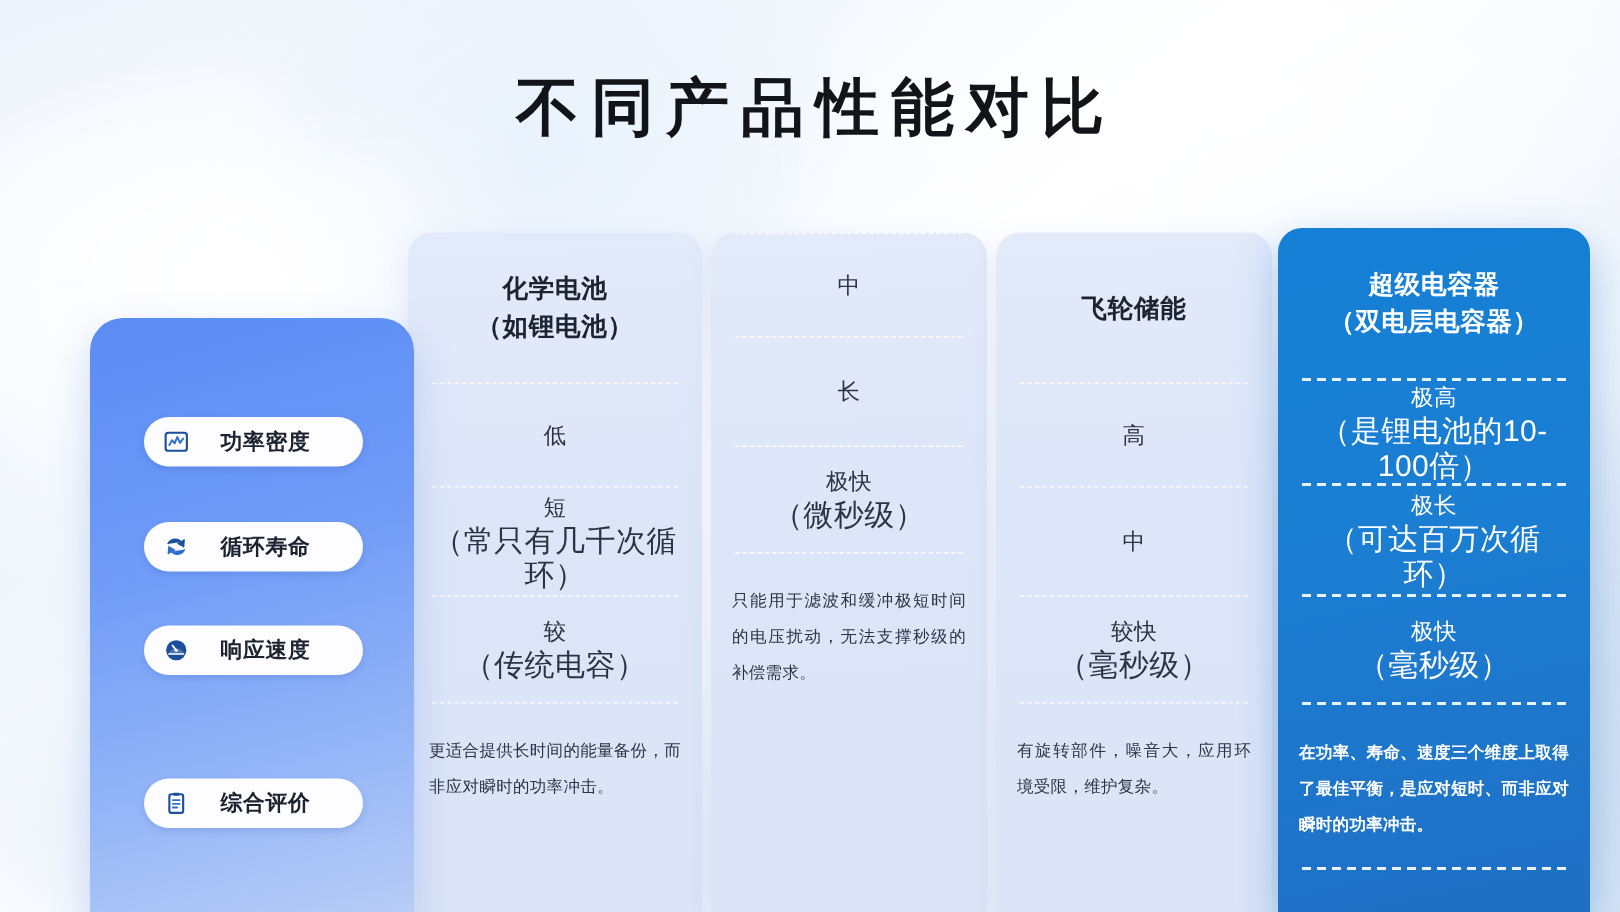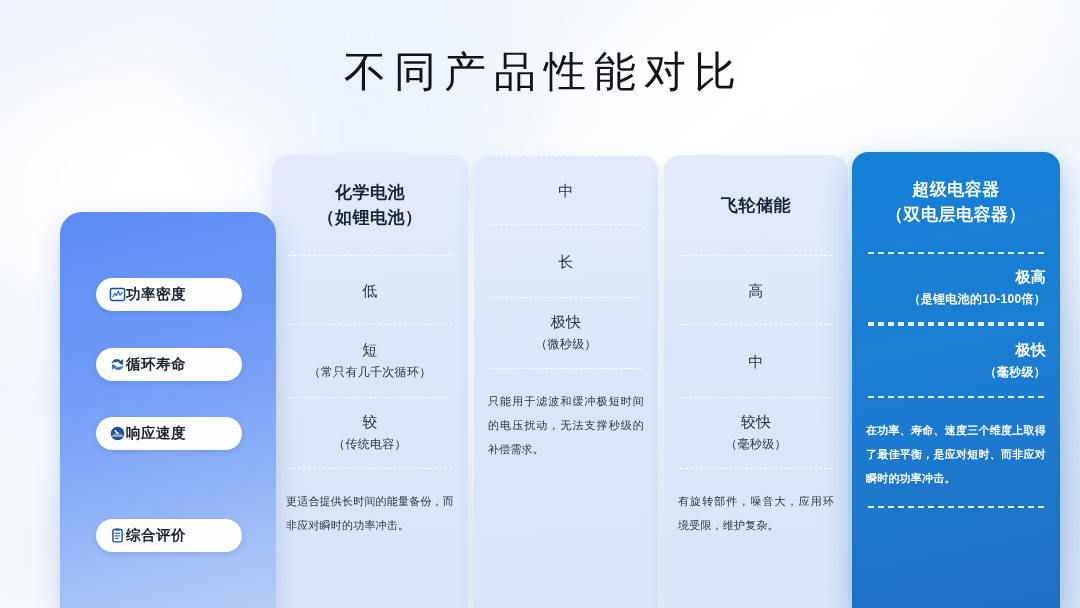--- a/index.html
+++ b/index.html
@@ -34,21 +34,21 @@
   .sw5 { left: 40px; top: 120px; width: 300px; height: 110px;
          background: linear-gradient(115deg, rgba(255,255,255,0) 0%, rgba(255,255,255,0.85) 45%, rgba(255,255,255,0) 100%);
          border-radius: 50%; transform: rotate(-22deg); }
 
   
   .title {
     position: absolute;
     left: 0; right: 0; top: 44px;
     text-align: center;
     font-family: "DejaVu Serif", "Liberation Serif", serif;
-    font-weight: 400;
+    font-weight: 700;
     font-size: 42px;
     letter-spacing: 8px;
     color: #111418;
     text-indent: 8px;
     z-index: 5;
   }
 
   
   .board {
     position: absolute;
@@ -68,21 +68,21 @@
   }
   .rail-inner { position: relative; width: 100%; height: 100%; }
   .pill {
     position: absolute;
     left: 36px;
     width: 146px; height: 33px;
     background: #fdfdff;
     border-radius: 17px;
     display: flex; align-items: center;
     padding-left: 13px;
-    gap: 0;
+    gap: 21px;
     box-shadow: 0 2px 5px rgba(40,80,170,0.18);
   }
   .pill-label {
     font-size: 14.5px;
     font-weight: 700;
     color: #1c2430;
     letter-spacing: 0.5px;
     white-space: nowrap;
   }
   .pill-icon { width: 17px; height: 17px; display: block; flex: 0 0 auto; }
@@ -130,22 +130,22 @@
     text-align: center;
     color: #2b3442;
     font-size: 15px;
     line-height: 23px;
     letter-spacing: 0.3px;
     display: flex;
     flex-direction: column;
     align-items: center;
     justify-content: center;
   }
-  .col-4 .cell { color: #ffffff; font-weight: 700; align-items: flex-end; }
-  .cell .sub { font-size: 12px; }
+  .col-4 .cell { color: #ffffff; font-weight: 400; }
+  .cell .sub { font-size: 20px; }
 
   .sep {
     height: 0;
     border-top: 1px dashed rgba(255,255,255,0.85);
     margin: 0 2px;
   }
   .col-4 .sep { border-top: 2px dashed rgba(255,255,255,0.9); }
 
   .summary {
     font-size: 11px;
@@ -307,20 +307,24 @@
         <div>超级电容器</div>
         <div>（双电层电容器）</div>
       </div>
     </div>
     <div class="sep"></div>
     <div class="cell r-1">
       <div>极高</div>
       <div class="sub">（是锂电池的10-100倍）</div>
     </div>
     <div class="sep"></div>
+    <div class="cell r-2">
+      <div>极长</div>
+      <div class="sub">（可达百万次循环）</div>
+    </div>
     <div class="sep"></div>
     <div class="cell r-3">
       <div>极快</div>
       <div class="sub">（毫秒级）</div>
     </div>
     <div class="sep"></div>
     <div class="summary r-sum">在功率、寿命、速度三个维度上取得了最佳平衡，是应对短时、而非应对瞬时的功率冲击。</div>
     <div class="sep" style="margin-top:16px"></div>
   </div>
 

